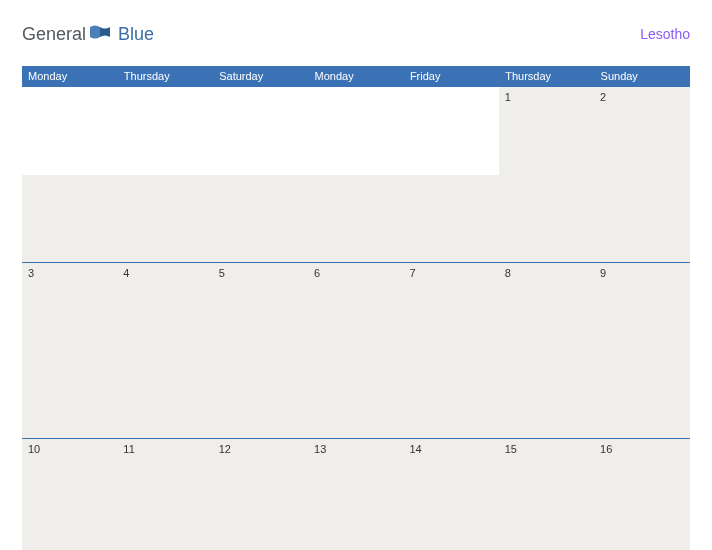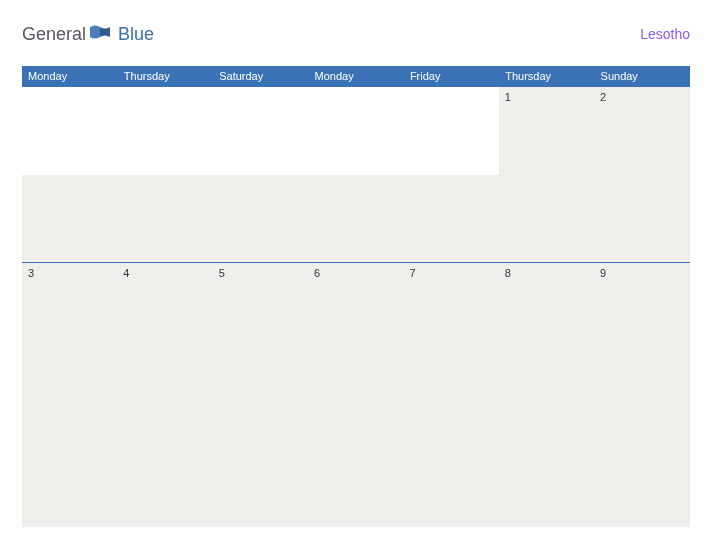--- a/index.html
+++ b/index.html
@@ -149,20 +149,29 @@
       </tr>
       <tr class="body-row">
         <td></td>
         <td></td>
         <td></td>
         <td></td>
         <td></td>
         <td></td>
         <td></td>
       </tr>
+      <tr class="date-row">
+        <td>10</td>
+        <td>11</td>
+        <td>12</td>
+        <td>13</td>
+        <td>14</td>
+        <td>15</td>
+        <td>16</td>
+      </tr>
       <tr class="body-row">
         <td></td>
         <td></td>
         <td></td>
         <td></td>
         <td></td>
         <td></td>
         <td></td>
       </tr>
     </tbody>

